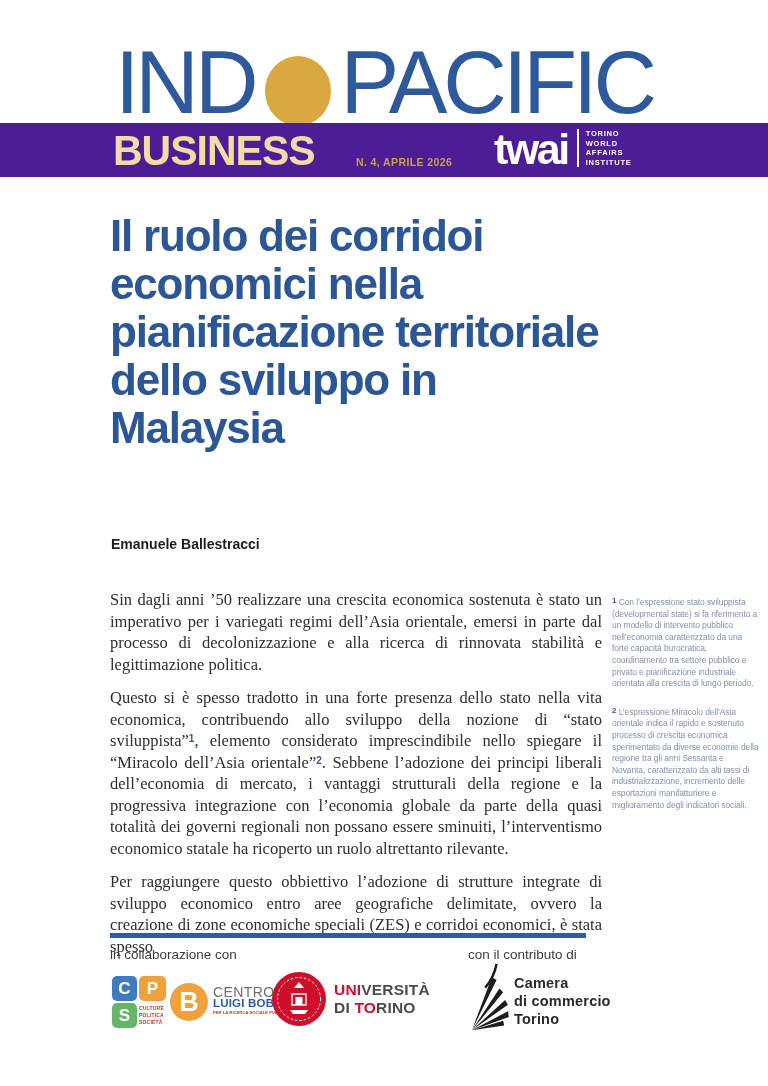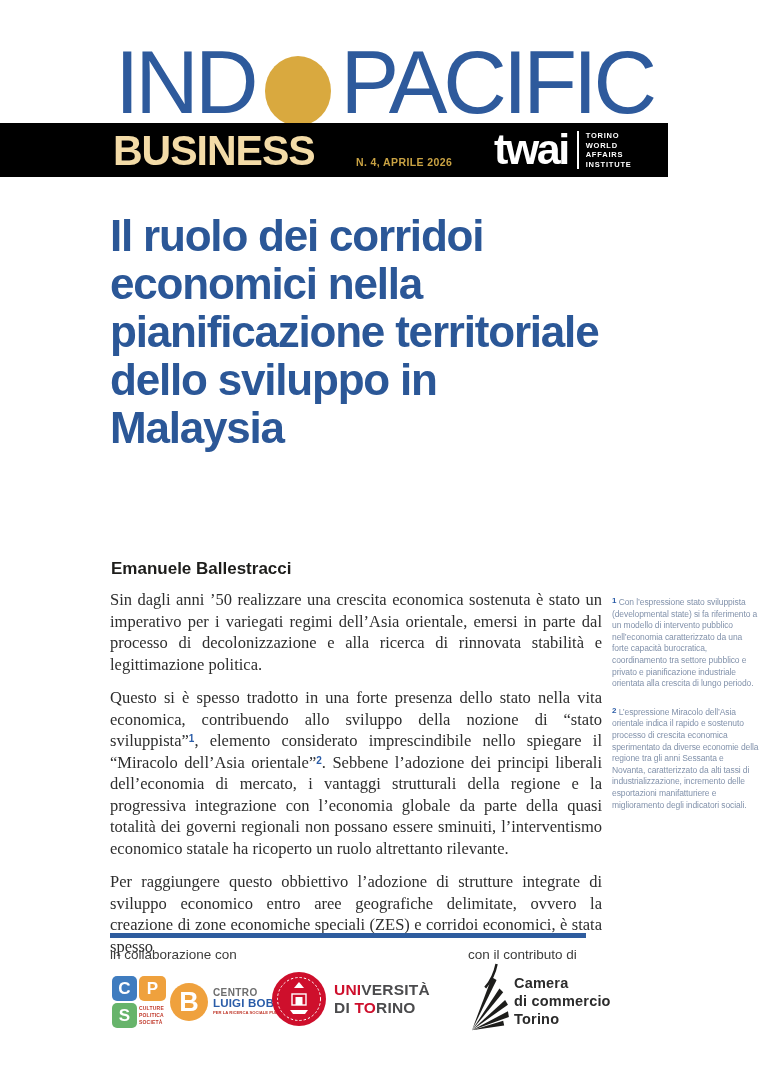--- a/index.html
+++ b/index.html
@@ -18,31 +18,31 @@
   .mast-letters {
     font-family:"Liberation Sans", sans-serif;
     font-weight:200; font-size:88px; line-height:88px;
     letter-spacing:-4px; color:#2E5A9C; transform:scaleY(1.02);
   }
   .mast-dot {
     width:66px; height:70px; border-radius:50%;
     background:#D9A93F; margin:10px 9px 0 11px; flex:0 0 auto;
   }
 
-  .band { position:absolute; top:123px; left:0; width:668px; height:54px; background:#000000; }
+  .band { position:absolute; top:123px; left:0; width:768px; height:54px; background:#4c1d95; }
   .band-title {
     position:absolute; left:113px; top:3px;
     font-size:41px; line-height:48px; font-weight:bold;
     letter-spacing:-1px; color:#F3DBA7; transform:scaleY(1.04);
   }
   .band-issue {
     position:absolute; left:356px; top:33px;
     font-size:10.5px; font-weight:bold; letter-spacing:0.4px; color:#C9A243;
   }
-  .twai { position:absolute; left:494px; top:6px; display:flex; align-items:flex-end; }
+  .twai { position:absolute; left:494px; top:6px; display:flex; align-items:flex-start; }
   .twai-word {
     color:#ffffff; font-size:43px; line-height:40px; font-weight:bold;
     letter-spacing:-2.5px; transform:scaleY(1.0);
   }
   .twai-sep { width:2px; height:38px; background:#ffffff; margin:0 7px 0 9px; }
   .twai-lines { display:flex; flex-direction:column; justify-content:center; }
   .twai-lines span {
     color:#ffffff; font-size:7.5px; line-height:9.5px;
     font-weight:bold; letter-spacing:0.8px;
   }
@@ -53,21 +53,21 @@
     font-size:44px; line-height:48px; font-weight:bold;
     letter-spacing:-1.2px; color:#2B5797;
   }
   .subtitle {
     position:absolute; left:111px; top:469px; width:500px;
     font-size:18px; line-height:22.5px; font-weight:800;
     letter-spacing:-0.2px; color:#1d1d1b;
   }
   .author {
     position:absolute; left:111px; top:536px;
-    font-size:17px; font-weight:bold; color:#1d1d1b;margin-top:23px;
+    font-size:14px; font-weight:bold; color:#1d1d1b;
   }
 
   
   .body-col { position:absolute; left:110px; top:589px; width:492px; }
   .para {
     font-family:"Liberation Serif", serif;
     font-size:16.5px; line-height:21.5px; color:#2e2e2e;
     text-align:justify; margin-bottom:12px;
   }
   .fn-sup {
@@ -103,21 +103,21 @@
   .cps-words { display:flex; flex-direction:column; justify-content:center; }
   .cps-words span { color:#C0392B; font-weight:bold; font-size:5px; line-height:7px; letter-spacing:0.2px; }
 
   
   .bobbio { position:absolute; left:170px; top:983px; display:flex; align-items:center; }
   .bobbio-circle {
     width:38px; height:38px; border-radius:50%; background:#EFA13D;
     display:flex; align-items:center; justify-content:center;
     color:#ffffff; font-weight:bold; font-size:27px; margin-right:5px;
   }
-  .bobbio-l1 { font-size:10px; line-height:9px; color:#6e6e6e; font-weight:bold; letter-spacing:0.4px; }
+  .bobbio-l1 { font-size:14px; line-height:9px; color:#6e6e6e; font-weight:normal; letter-spacing:0.4px; }
   .bobbio-l2 { font-size:11.5px; line-height:13px; color:#2A5CA8; font-weight:800; letter-spacing:0.2px; }
   .bobbio-l3 { font-size:4.2px; line-height:6px; color:#C0392B; font-weight:bold; }
 
   
   .unito { position:absolute; left:272px; top:972px; display:flex; align-items:center; }
   .unito-seal { width:54px; height:54px; margin-right:8px; }
   .unito-text { font-size:15.5px; line-height:18px; font-weight:800; color:#4b4b4d; letter-spacing:0.2px; }
   .unito-red { color:#CE0F2C; }
 
   

